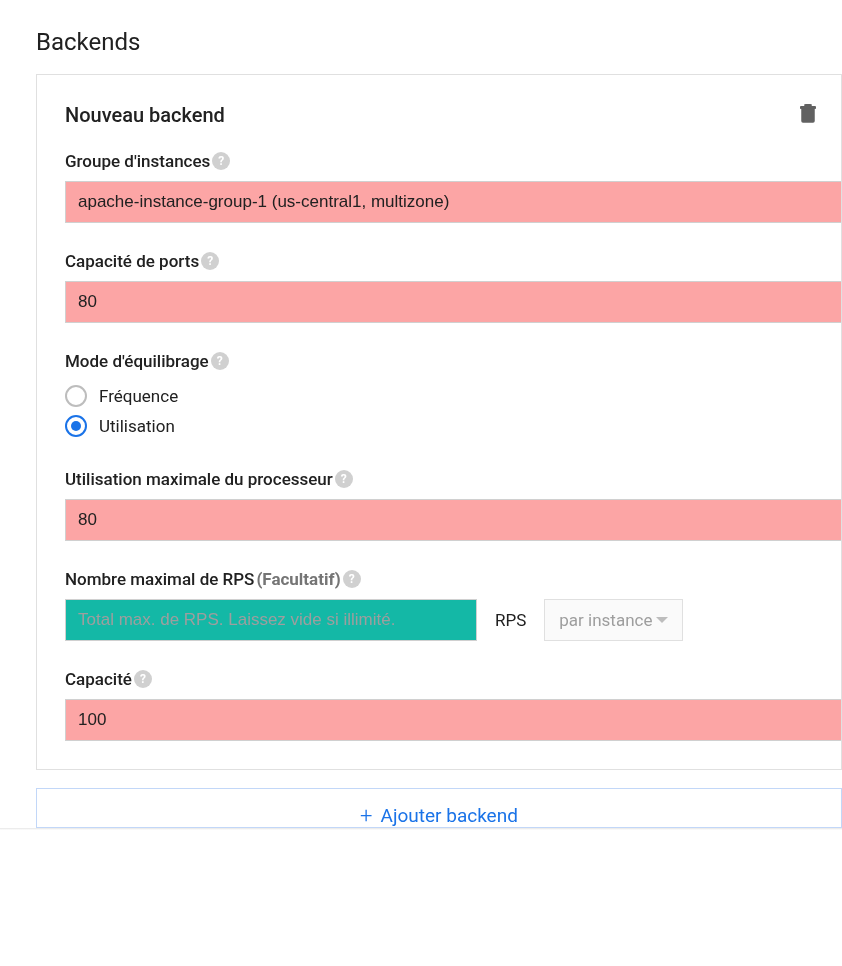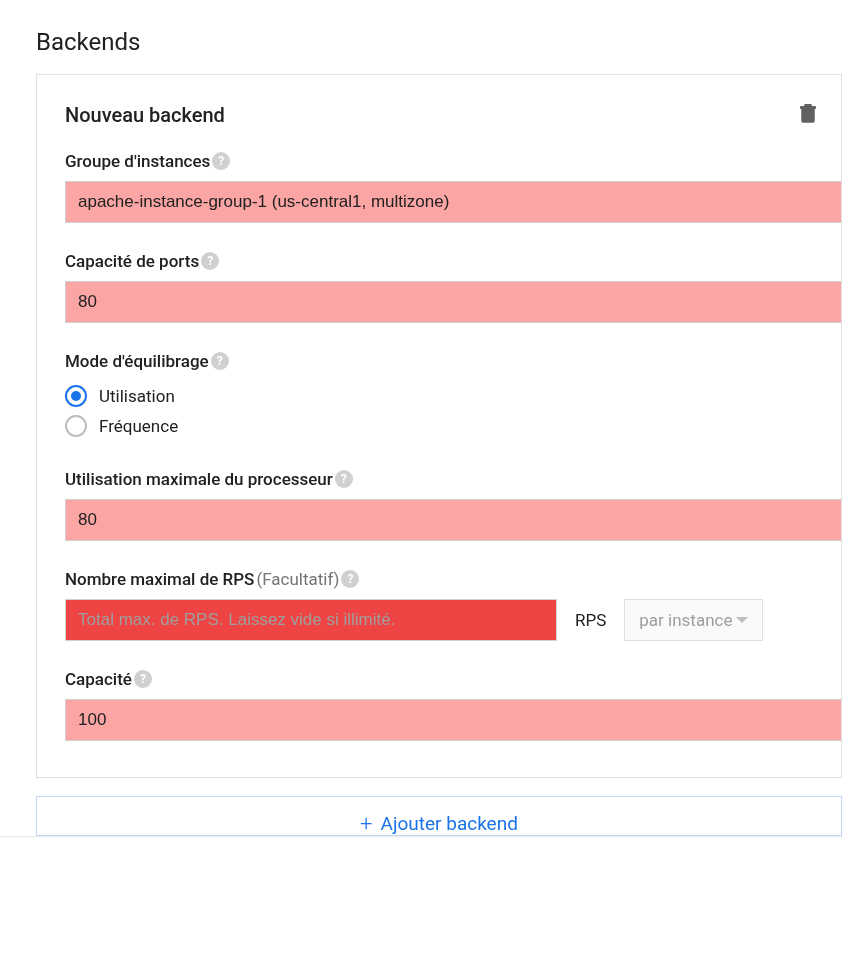--- a/index.html
+++ b/index.html
@@ -48,21 +48,21 @@
     .field-label {
       display: flex;
       align-items: center;
       gap: 2px;
       font-size: 17px;
       font-weight: 500;
       color: #212121;
       margin-bottom: 10px;
     }
     .optional {
-      font-weight: 400;
+      font-weight: 700;
       color: #757575;
     }
     .help-icon {
       width: 18px;
       height: 18px;
       border-radius: 50%;
       background: #d0d0d0;
       color: #fff;
       font-size: 12px;
       font-weight: 700;
@@ -116,26 +116,26 @@
       font-size: 17px;
       color: #212121;
     }
     .rps-row {
       display: flex;
       align-items: center;
       gap: 18px;
     }
     .rps-input {
       flex: 0 0 auto;
-      width: 492px;
+      width: 412px;
       border: 1px solid #d0d0d0;
       padding: 10px 12px;
       font-size: 17px;
       color: #212121;
-      background: #ef4444;
+      background: #14b8a6;
     }
     .rps-input::placeholder {
       color: #9e9e9e;
     }
     .rps-text {
       font-size: 17px;
       color: #212121;
     }
     .rps-select {
       border: 1px solid #e0e0e0;
@@ -216,28 +216,28 @@
     <input type="text" class="text-input" value="80" style="">
   </div>
 
   <div class="field">
     <div class="field-label">
       <span>Mode d'équilibrage</span>
       <span class="help-icon">?</span>
     </div>
     <div class="radio-group">
       <div class="radio-option">
+        <div class="radio-circle"></div>
+        <span class="radio-label">Fréquence</span>
+      </div>
+      <div class="radio-option">
         <div class="radio-circle checked">
           <div class="radio-dot"></div>
         </div>
         <span class="radio-label">Utilisation</span>
-      </div>
-      <div class="radio-option">
-        <div class="radio-circle"></div>
-        <span class="radio-label">Fréquence</span>
       </div>
     </div>
   </div>
 
   <div class="field">
     <div class="field-label">
       <span>Utilisation maximale du processeur</span>
       <span class="help-icon">?</span>
     </div>
     <input type="text" class="text-input" value="80" style="">
@@ -252,21 +252,21 @@
     <div class="rps-row">
       <input type="text" class="rps-input" placeholder="Total max. de RPS. Laissez vide si illimité." style="">
       <span class="rps-text">RPS</span>
       <div class="rps-select">
         <span>par instance</span>
         <span class="chevron-down"></span>
       </div>
     </div>
   </div>
 
-  <div class="field" style="margin-bottom:8px">
+  <div class="field" style="margin-bottom:0">
     <div class="field-label">
       <span>Capacité</span>
       <span class="help-icon">?</span>
     </div>
     <input type="text" class="text-input" value="100" style="">
   </div>
 </div>
 
 <div class="add-button">
   <span class="plus-icon">+</span>

